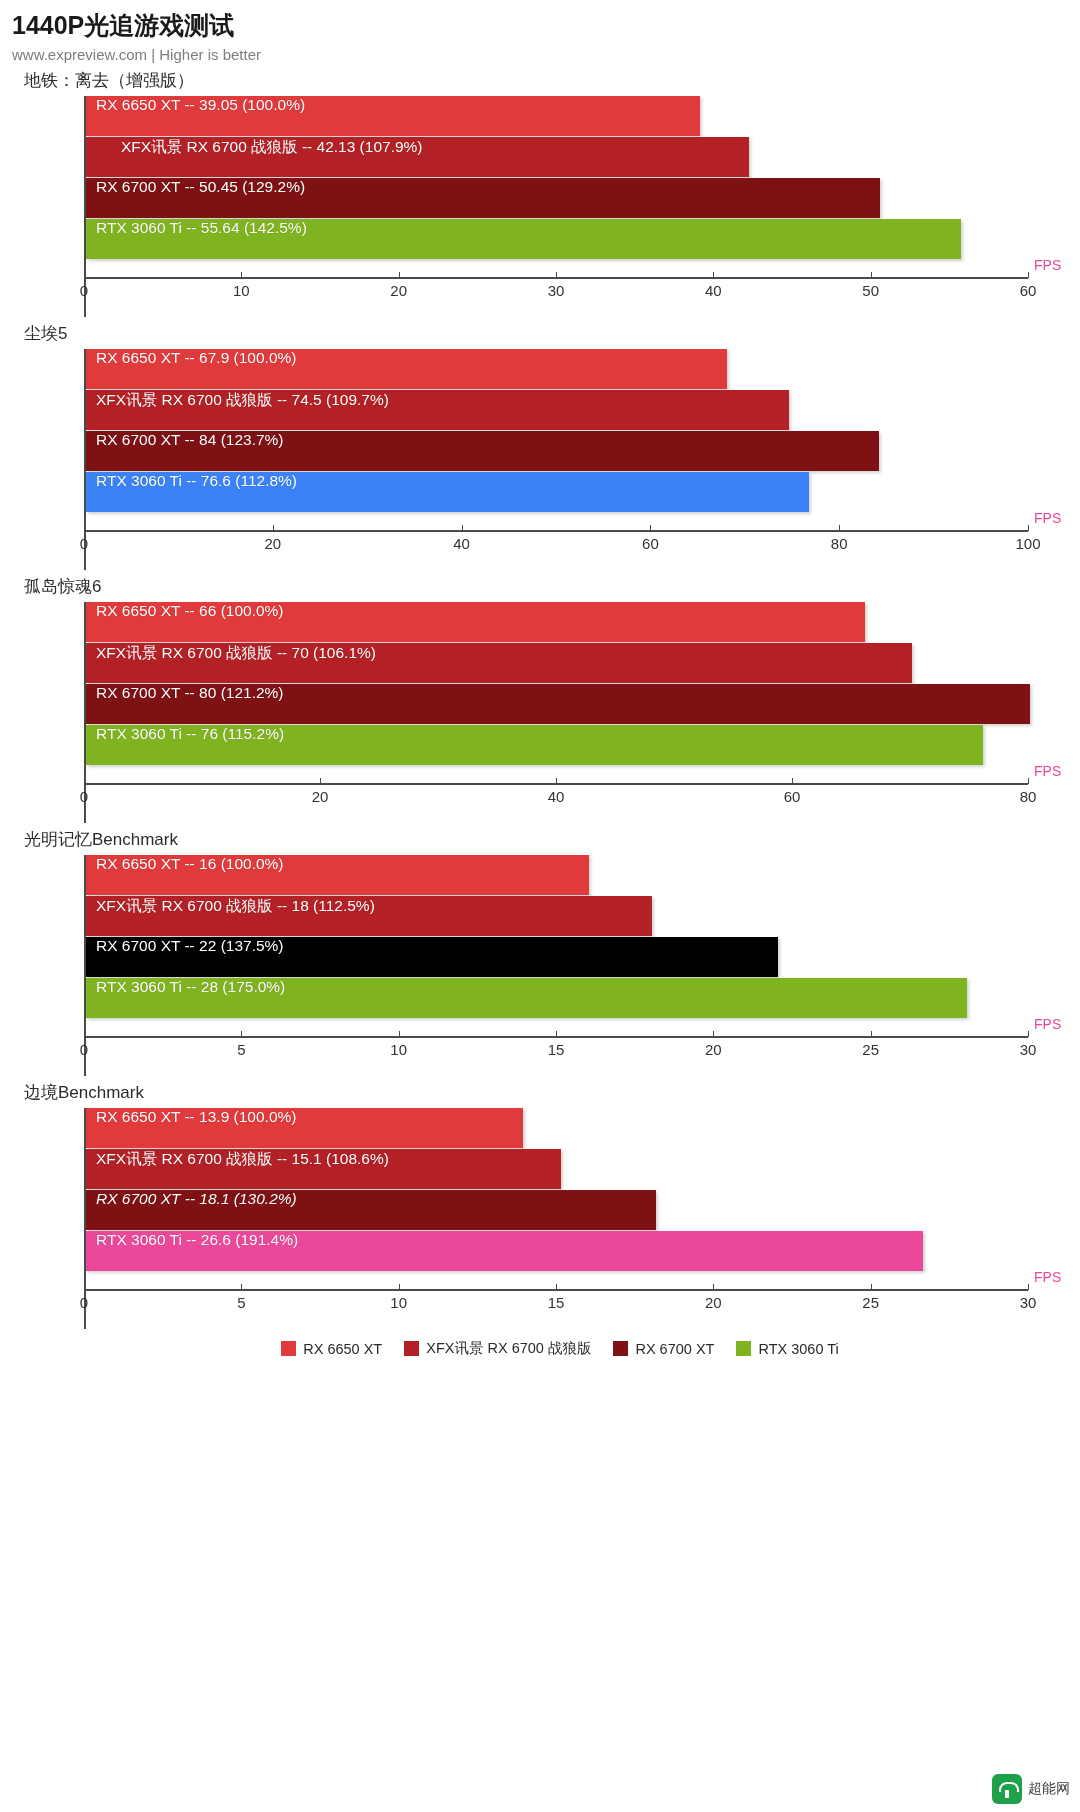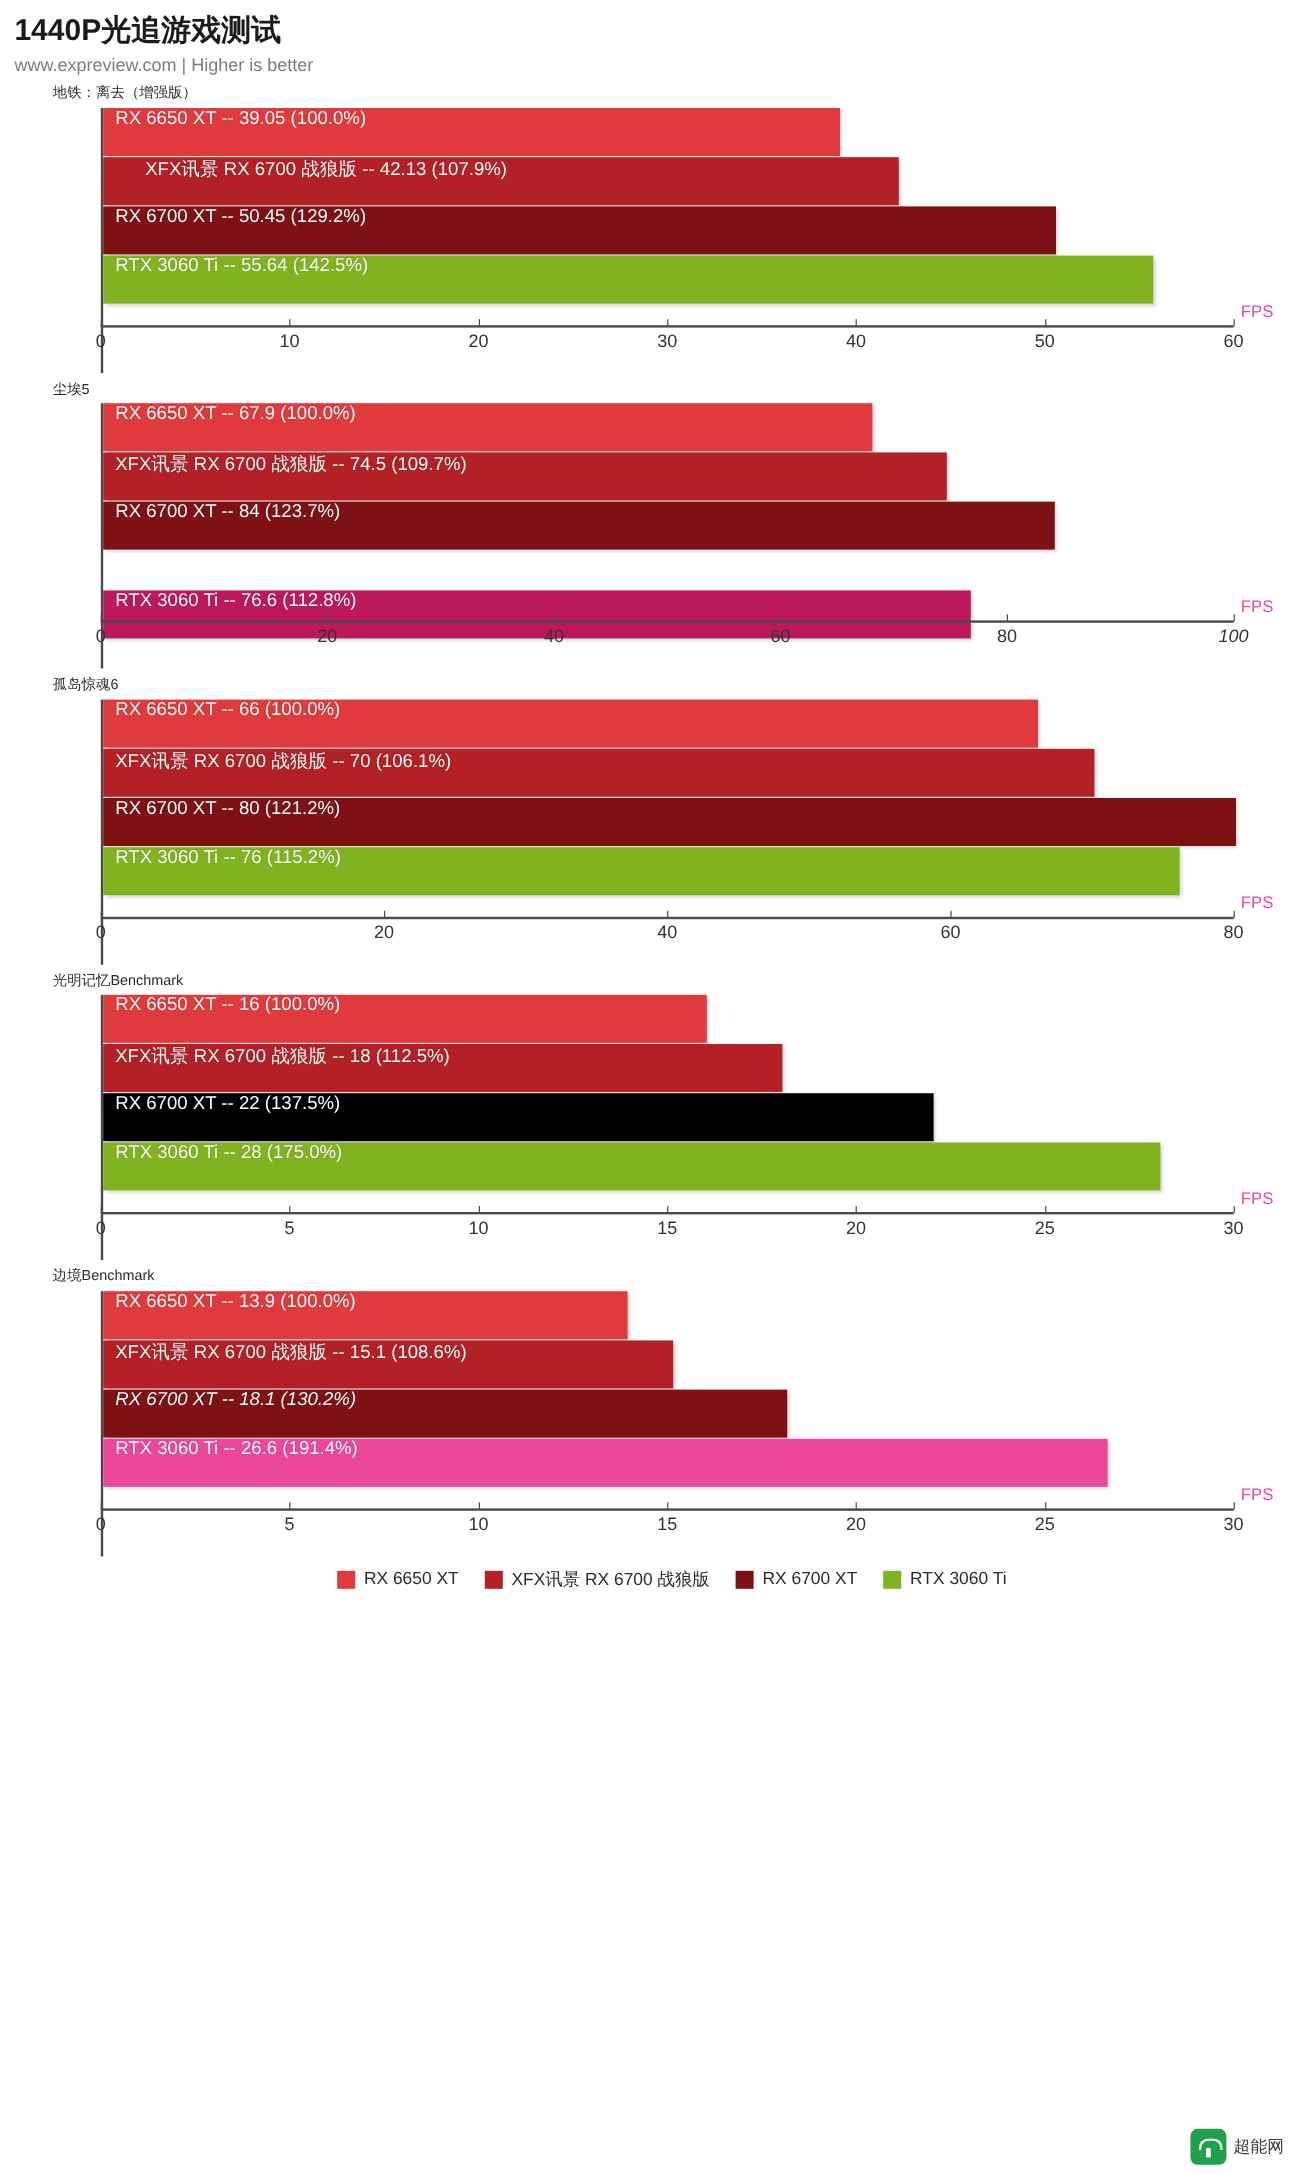--- a/index.html
+++ b/index.html
@@ -26,23 +26,23 @@
   .sub-title {
     font-size: 15px;
     color: #7d7d7d;
     margin-top: 6px;
     line-height: 1.2;
   }
 
   
   .chart-block { position: relative; margin-top: 6px; }
   .chart-title {
-    font-size: 12px;
+    font-size: 17px;
     color: #2b2b2b;
-    padding-left: 44px;
+    padding-left: 24px;
     margin-bottom: 4px;
     line-height: 1.3;
   }
 
   .plot-wrap {
     position: relative;
     margin-left: 84px;   
     margin-right: 52px;  
   }
 
@@ -235,39 +235,39 @@
             <div class="bar" style="width: 74.5%; background: rgb(179, 32, 37);">
               <span class="bar-label">XFX讯景 RX 6700 战狼版  --  74.5  (109.7%)</span>
             </div>
           </div>
           <div class="bar-row">
             <div class="bar" style="width: 84%; background: rgb(126, 17, 19);">
               <span class="bar-label">RX 6700 XT  --  84 (123.7%)</span>
             </div>
           </div>
           <div class="bar-row">
-            <div class="bar" style="width: 76.6%; background: #be185d; margin-top: 33px;">
+            <div class="bar" style="width: 76.6%; background: #3b82f6;">
               <span class="bar-label">RTX 3060 Ti  --  76.6 (112.8%)</span>
             </div>
           </div>
         </div>
         <div class="x-axis-area">
           <div class="x-axis-line"></div>
           <div class="tick" style="left: 0%;"></div>
           <div class="tick-label" style="left: 0%;">0</div>
           <div class="tick" style="left: 20%;"></div>
           <div class="tick-label" style="left: 20%;">20</div>
           <div class="tick" style="left: 40%;"></div>
           <div class="tick-label" style="left: 40%;">40</div>
           <div class="tick" style="left: 60%;"></div>
           <div class="tick-label" style="left: 60%;">60</div>
           <div class="tick" style="left: 80%;"></div>
           <div class="tick-label" style="left: 80%;">80</div>
           <div class="tick" style="left: 100%;"></div>
-          <div class="tick-label" style="left: 100%; font-style: italic;">100</div>
+          <div class="tick-label" style="left: 100%;">100</div>
           <div class="fps-label">FPS</div>
         </div>
       </div>
     </div>
     <div class="chart-block">
       <div class="chart-title">孤岛惊魂6</div>
       <div class="plot-wrap">
         <div class="y-axis"></div>
         <div class="bars">
           <div class="bar-row">

